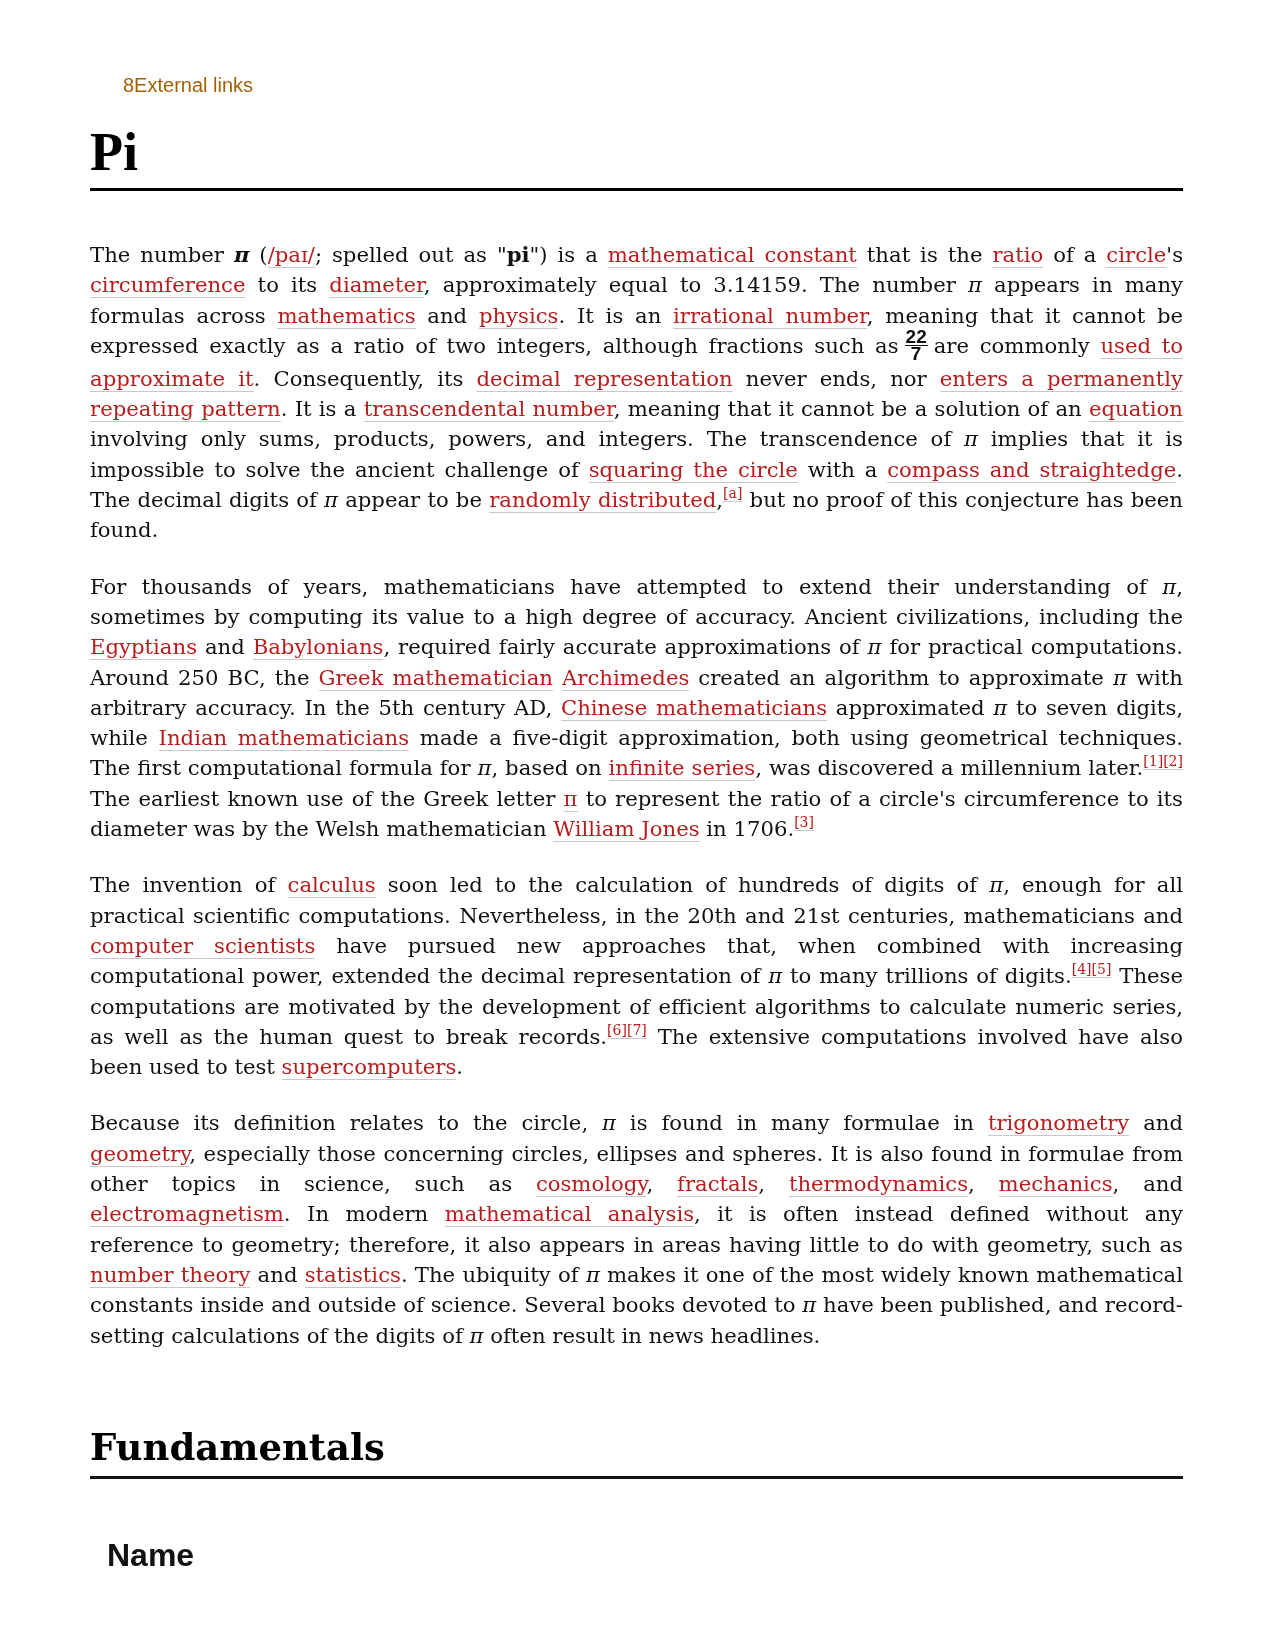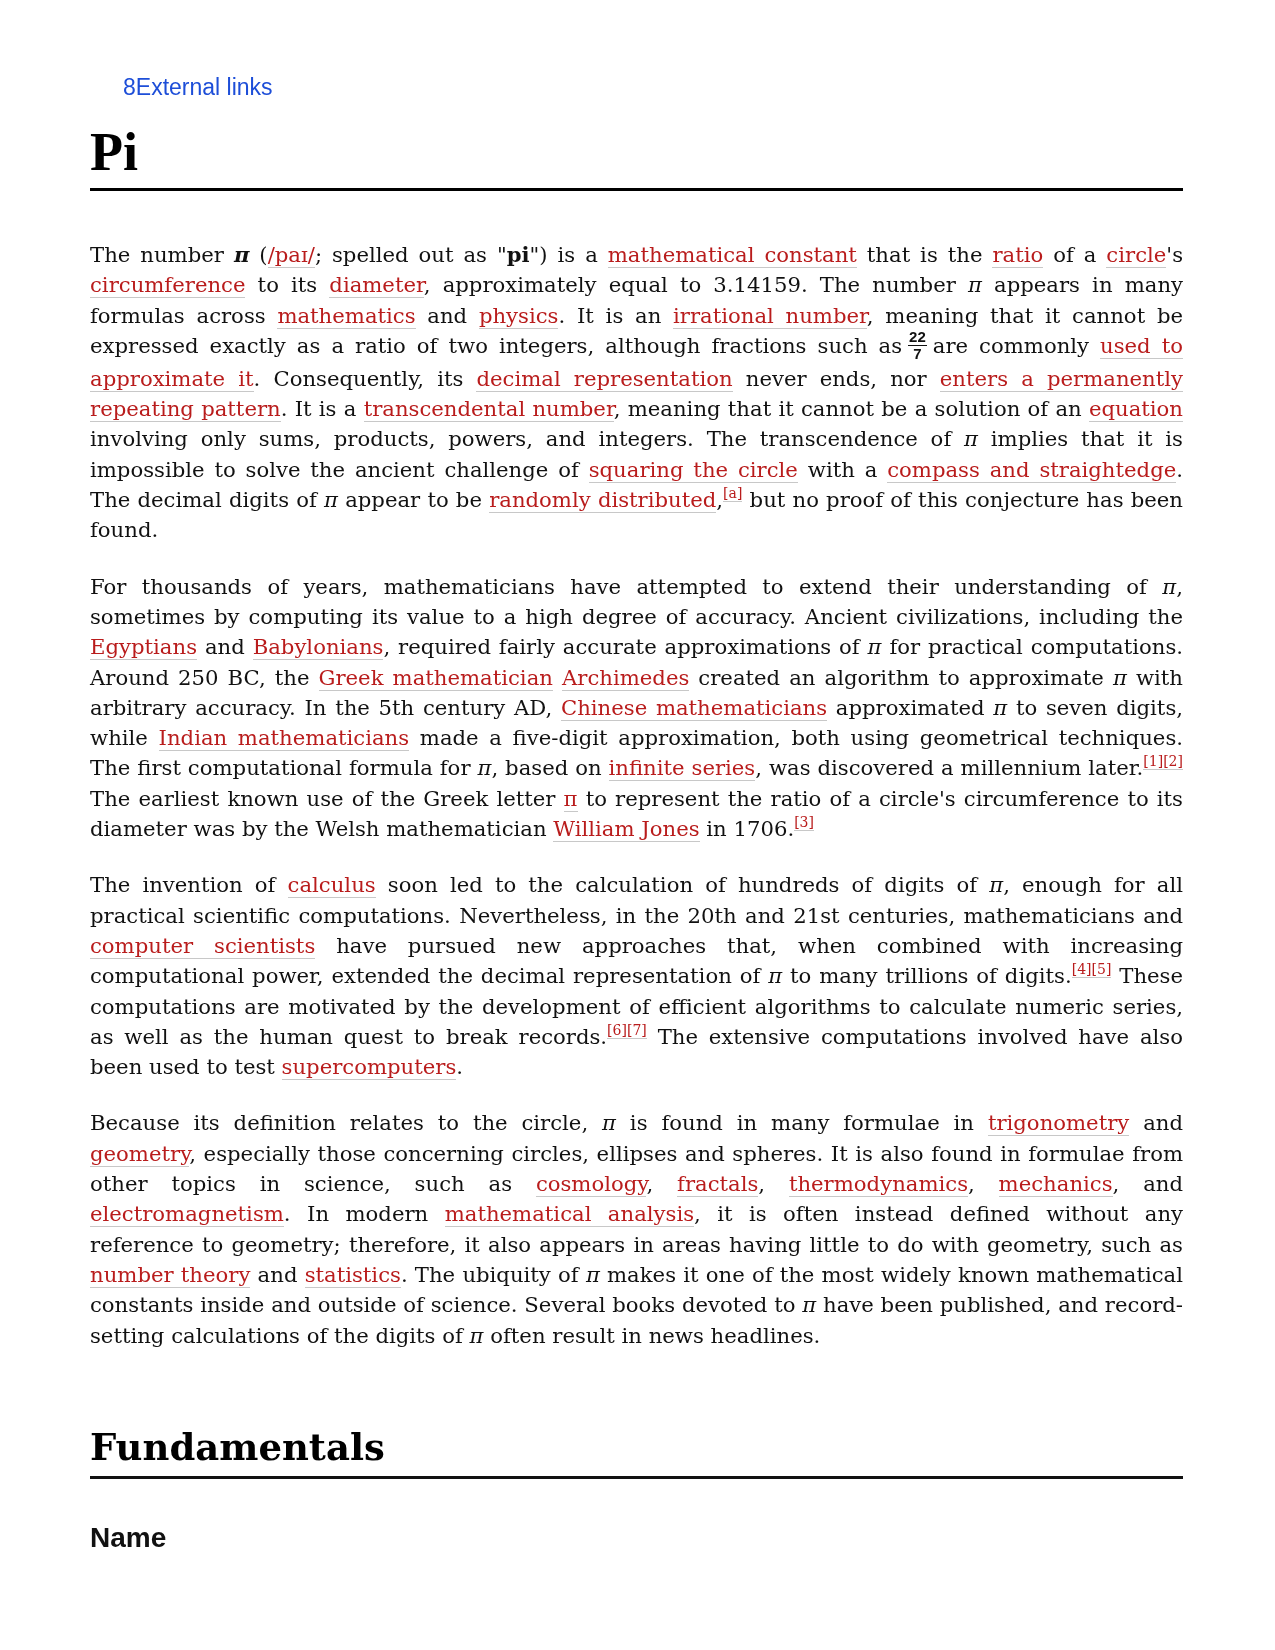--- a/index.html
+++ b/index.html
@@ -1,32 +1,32 @@
 <!DOCTYPE html>
 <html><head>
   <meta charset="utf-8">
   <style>
     html, body { margin: 0; padding: 0; background: #ffffff; }
     body { width: 1275px; height: 1650px; position: relative; overflow: hidden; color: #111; }
-    .toc-tail { position: absolute; left: 123px; top: 74px; font-family: "Liberation Sans", sans-serif; font-size: 23px; color: #1d4ed8; }
+    .toc-tail { position: absolute; left: 123px; top: 74px; font-family: "Liberation Sans", sans-serif; font-size: 20px; color: #a16207; }
     .page-title { position: absolute; left: 90px; top: 122px; margin: 0; font-family: "Liberation Serif", serif; font-weight: bold; font-size: 54px; line-height: 60px; color: #000; }
     .rule-title { position: absolute; left: 90px; top: 188px; width: 1093px; height: 3px; background: #000; }
     .content { position: absolute; left: 90px; top: 240px; width: 1093px; font-family: "DejaVu Serif", serif; font-size: 21.2px; line-height: 30.3px; color: #111; }
     .content p { margin: 0 0 26px 0; text-align: justify; }
     .lnk { color: #b91c1c; text-decoration: none; border-bottom: 1.5px solid #c8c8c8; }
     .pi { font-style: italic; font-family: "DejaVu Serif", serif; }
     .pi-bold { font-style: italic; font-weight: bold; }
     .bold { font-weight: bold; }
     sup.ref { font-size: 14px; line-height: 0; vertical-align: 9px; }
-    .frac { display: inline-block; vertical-align: middle; text-align: center; font-family: "Liberation Sans", sans-serif; font-weight: bold; font-size: 15px; line-height: 16px; margin: 0 6px; position: relative; top: -2px; }
+    .frac { display: inline-block; vertical-align: middle; text-align: center; font-family: "Liberation Sans", sans-serif; font-weight: bold; font-size: 19px; line-height: 16px; margin: 0 6px; position: relative; top: -2px; }
     .frac .num { display: block; border-bottom: 1.5px solid #111; padding: 0 1px; }
     .frac .den { display: block; }
     .section-title { position: absolute; left: 90px; top: 1425px; margin: 0; font-family: "DejaVu Serif", serif; font-weight: bold; font-size: 37px; line-height: 44px; color: #000; text-align: right; }
     .rule-section { position: absolute; left: 90px; top: 1476px; width: 1093px; height: 3px; background: #111; }
-    .sub-title { position: absolute; left: 90px; top: 1522px; margin: 0; font-family: "Liberation Sans", sans-serif; font-weight: bold; font-size: 28px; line-height: 32px; color: #111; }
+    .sub-title { position: absolute; left: 90px; top: 1522px; margin: 17px; font-family: "Liberation Sans", sans-serif; font-weight: bold; font-size: 32px; line-height: 32px; color: #111; }
   </style>
 </head>
 <body>
 
 <div class="toc-tail">8External links</div>
 
 <h1 class="page-title">Pi</h1>
 <div class="rule-title"></div>
 
 <div class="content">

